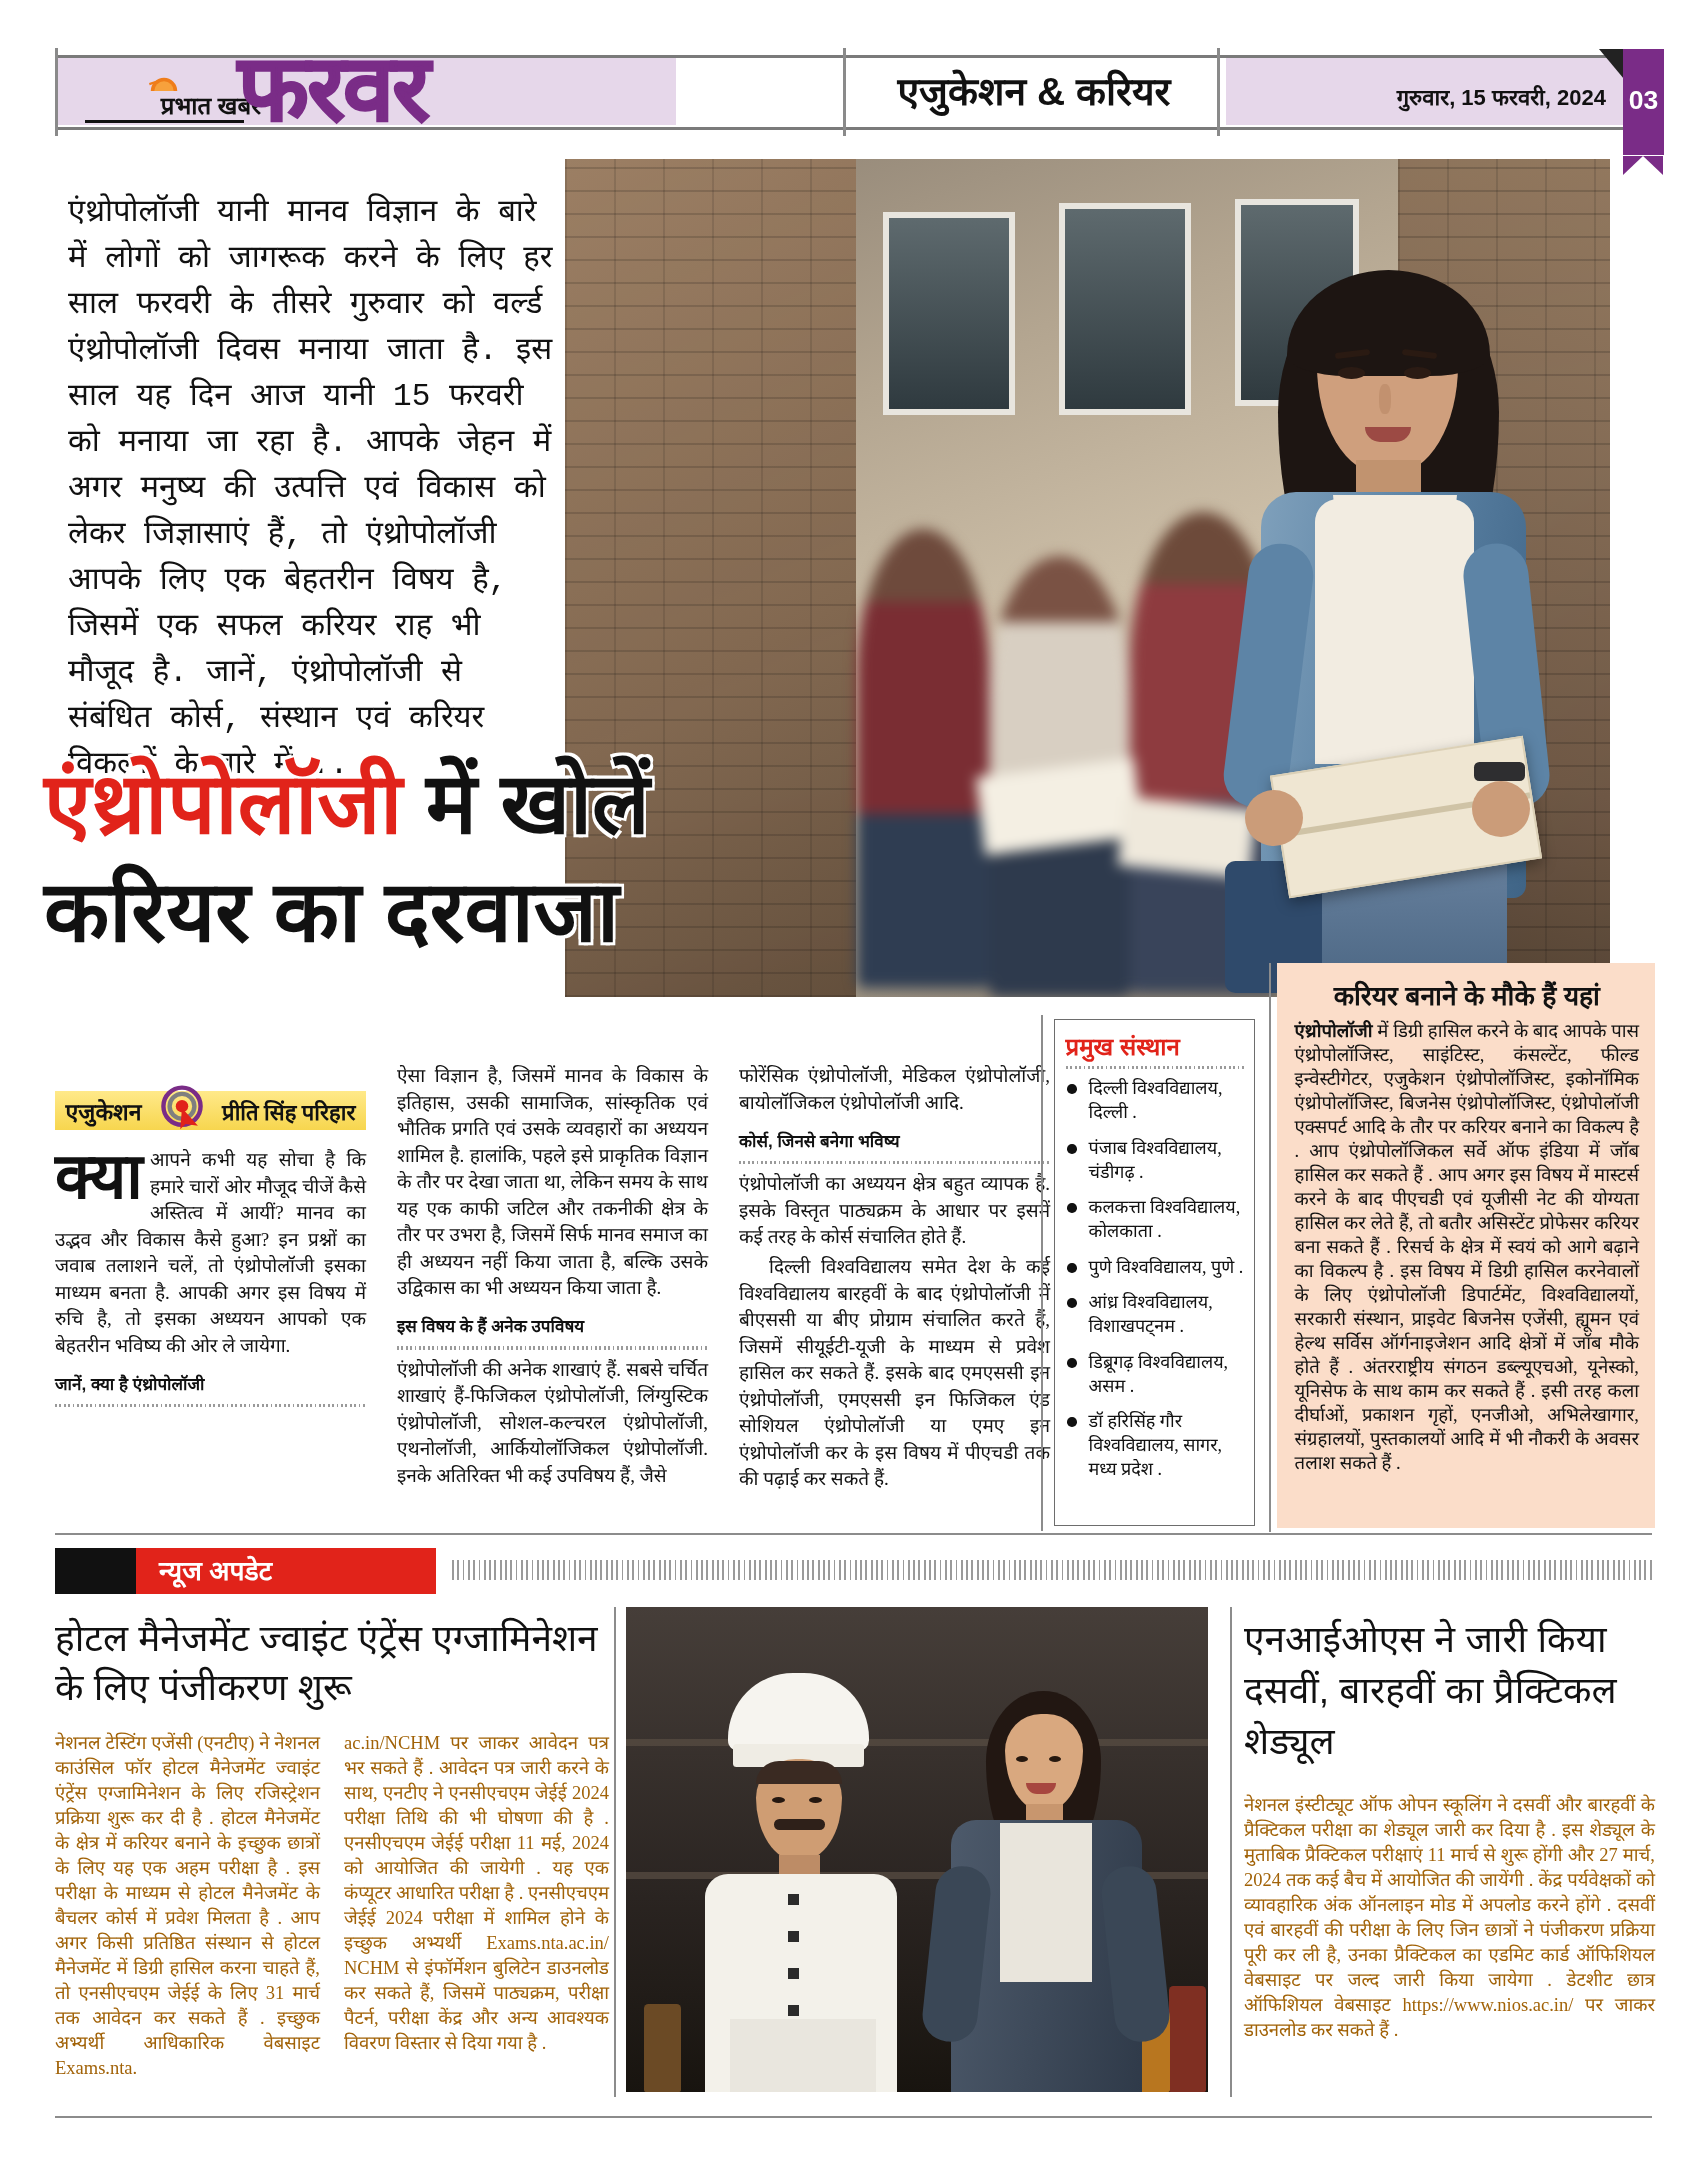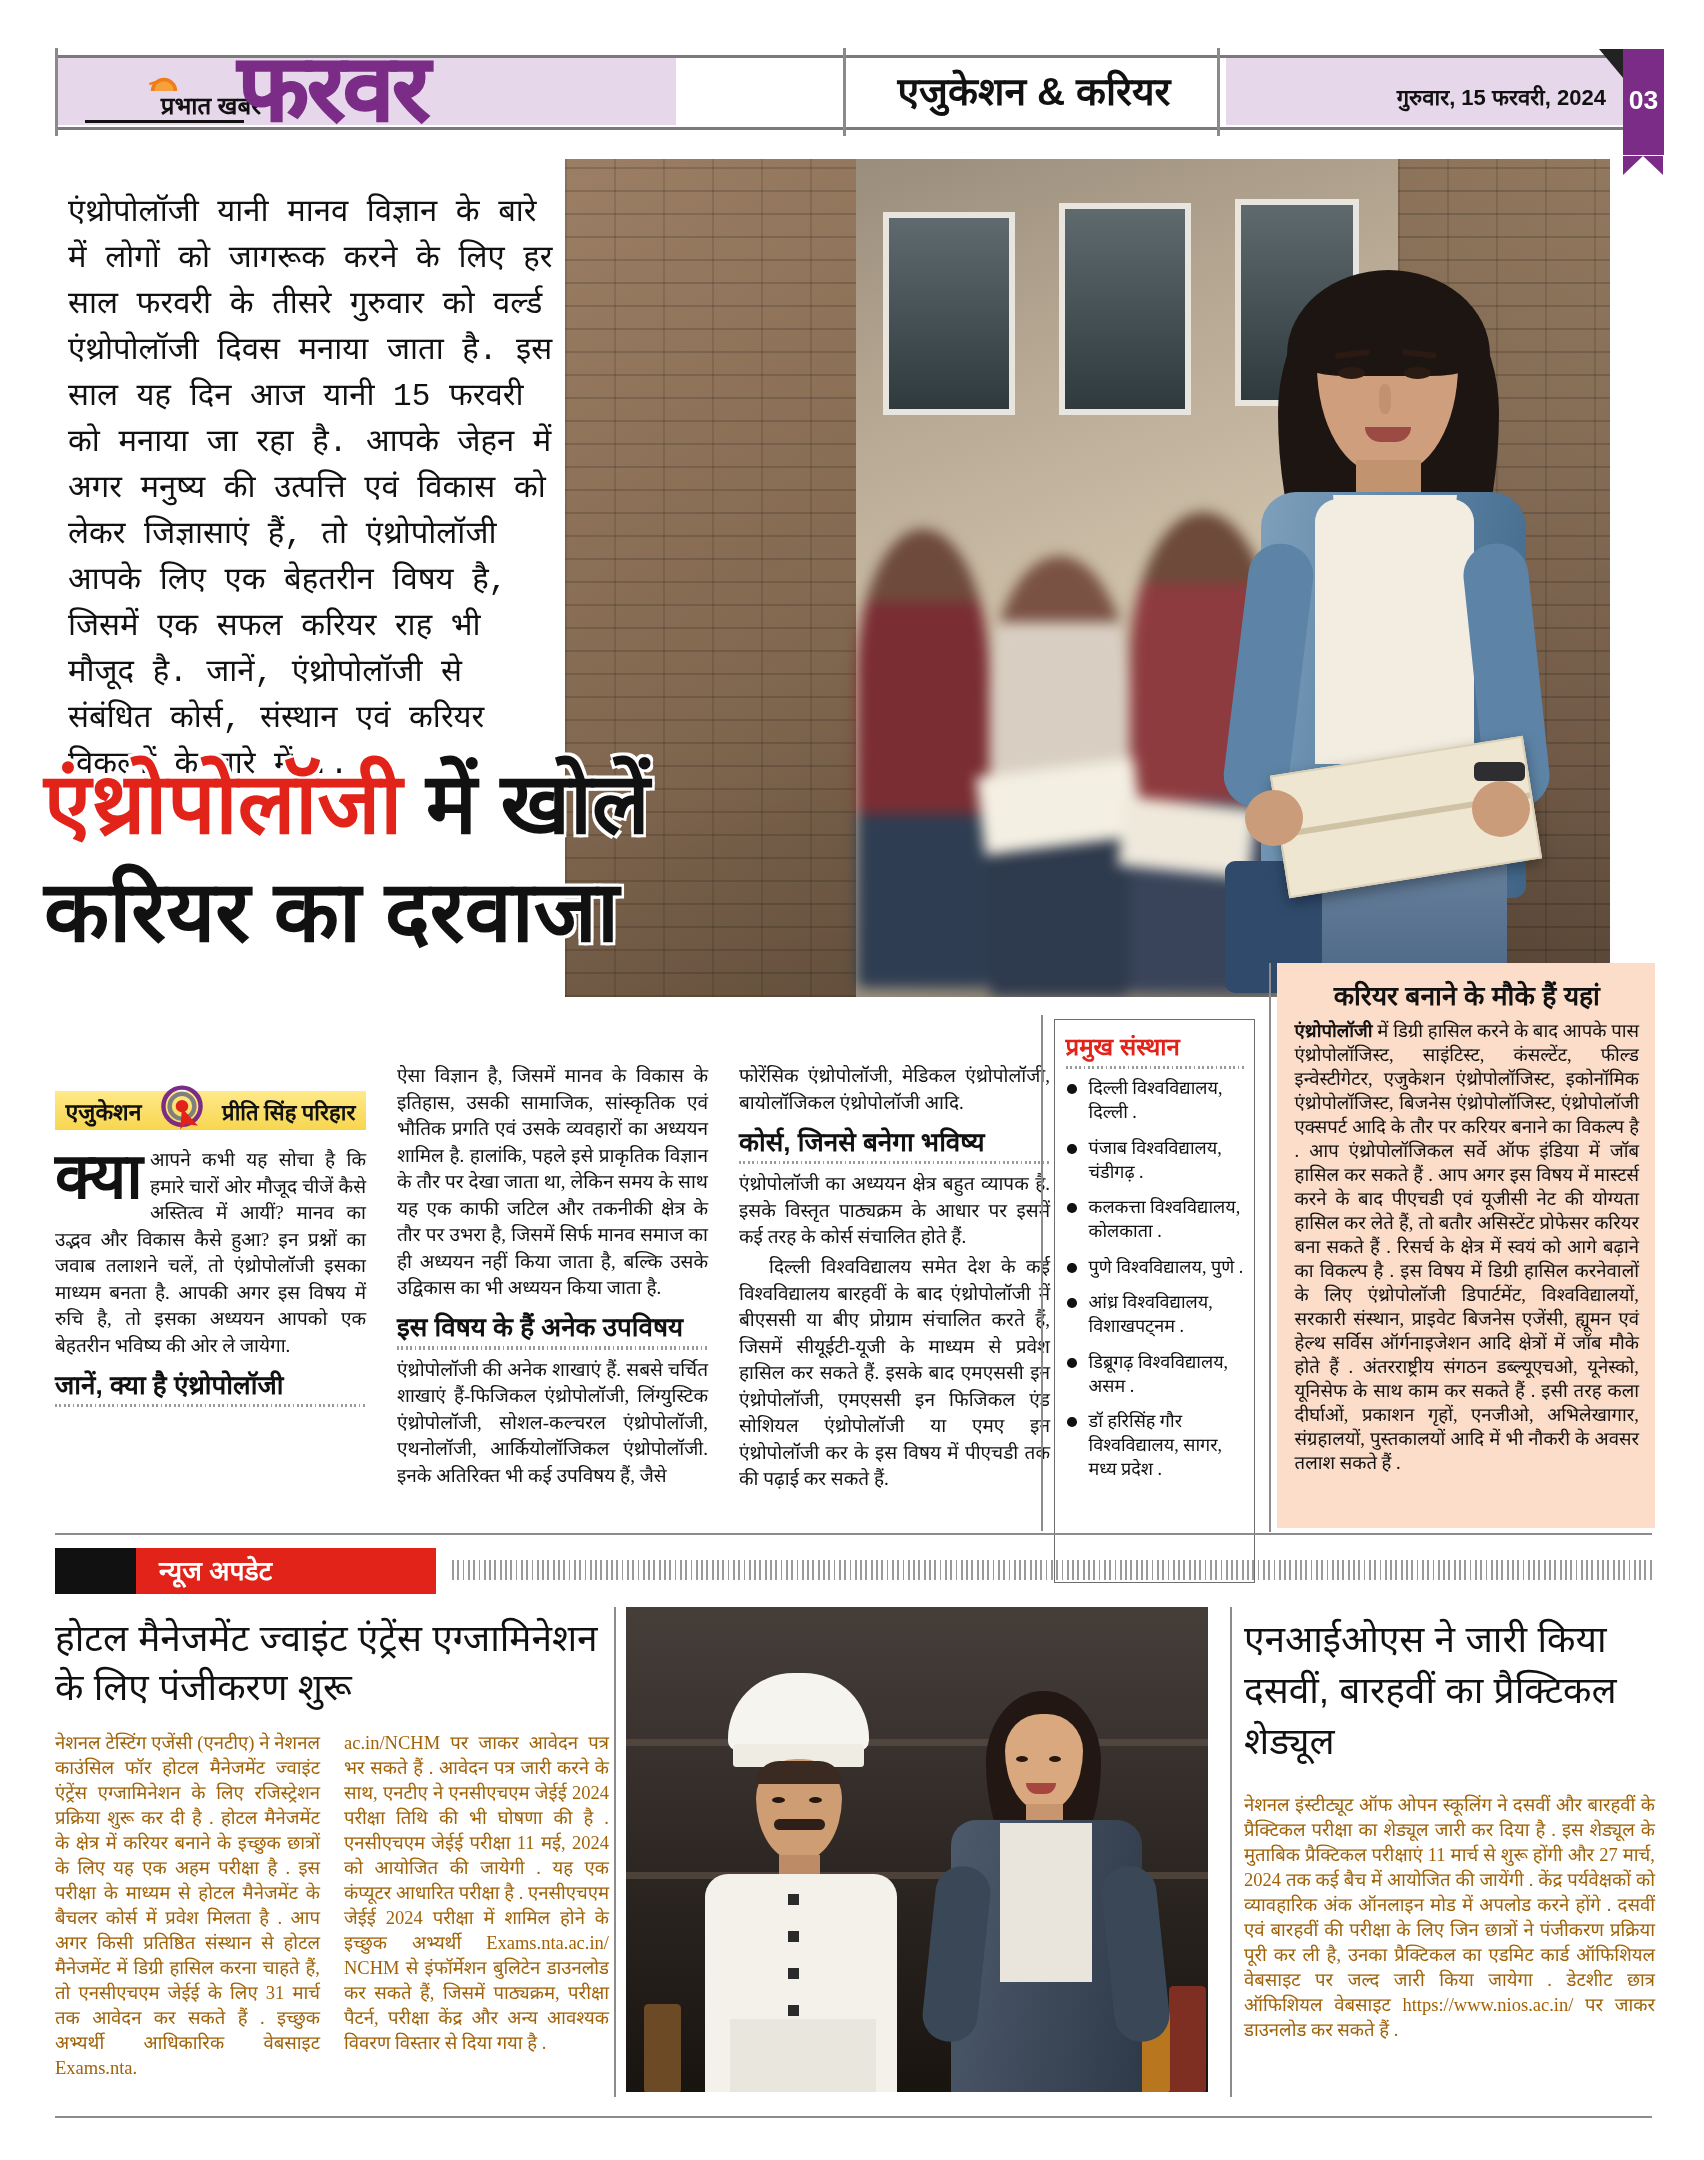--- a/index.html
+++ b/index.html
@@ -155,28 +155,28 @@
   .col1{ left:55px; top:1147px; width:311px; }
   .col2{ left:397px; top:1063px; width:311px; }
   .col3{ left:739px; top:1063px; width:311px; }
 
   .dropcap{
     float:left; font-family:"Liberation Sans", sans-serif; font-weight:bold;
     font-size:64px; line-height:55px; margin:1.8px 7px 0 0; color:#111;
   }
   .subhead{
     font-family:"Liberation Sans", sans-serif; font-weight:bold;
-    font-size:26px; line-height:34px; color:#111; margin:8.8px 0 1.8px;
+    font-size:17px; line-height:34px; color:#111; margin:8.8px 0 1.8px;
   }
   .subrule{ height:3.5px; background:repeating-linear-gradient(90deg,#9a9a9a 0 1.8px,transparent 1.8px 4.4px); margin-bottom:7px; }
   .indent{ text-indent:30px; }
 
   
   .inst-box{
-    position:absolute; left:1054px; top:1019px; width:201px; height:564px;
+    position:absolute; left:1054px; top:1019px; width:201px; height:507px;
     border:1.8px solid #6d6d6d; background:#fff; padding:12.4px 8.8px 8.8px 10.6px;
   }
   .inst-title{ font-family:"Liberation Sans", sans-serif; font-weight:bold; font-size:24px; color:#e1231a; line-height:30px; }
   .inst-rule{ height:3.5px; background:repeating-linear-gradient(90deg,#9a9a9a 0 1.8px,transparent 1.8px 4.4px); margin:3.5px 0 7px; }
   .inst-list{ list-style:none; }
   .inst-list li{
     position:relative; padding-left:23px; margin-bottom:11.5px;
     font-family:"Liberation Serif", serif; font-size:18px; line-height:24px; color:#111;
   }
   .inst-list li:before{

